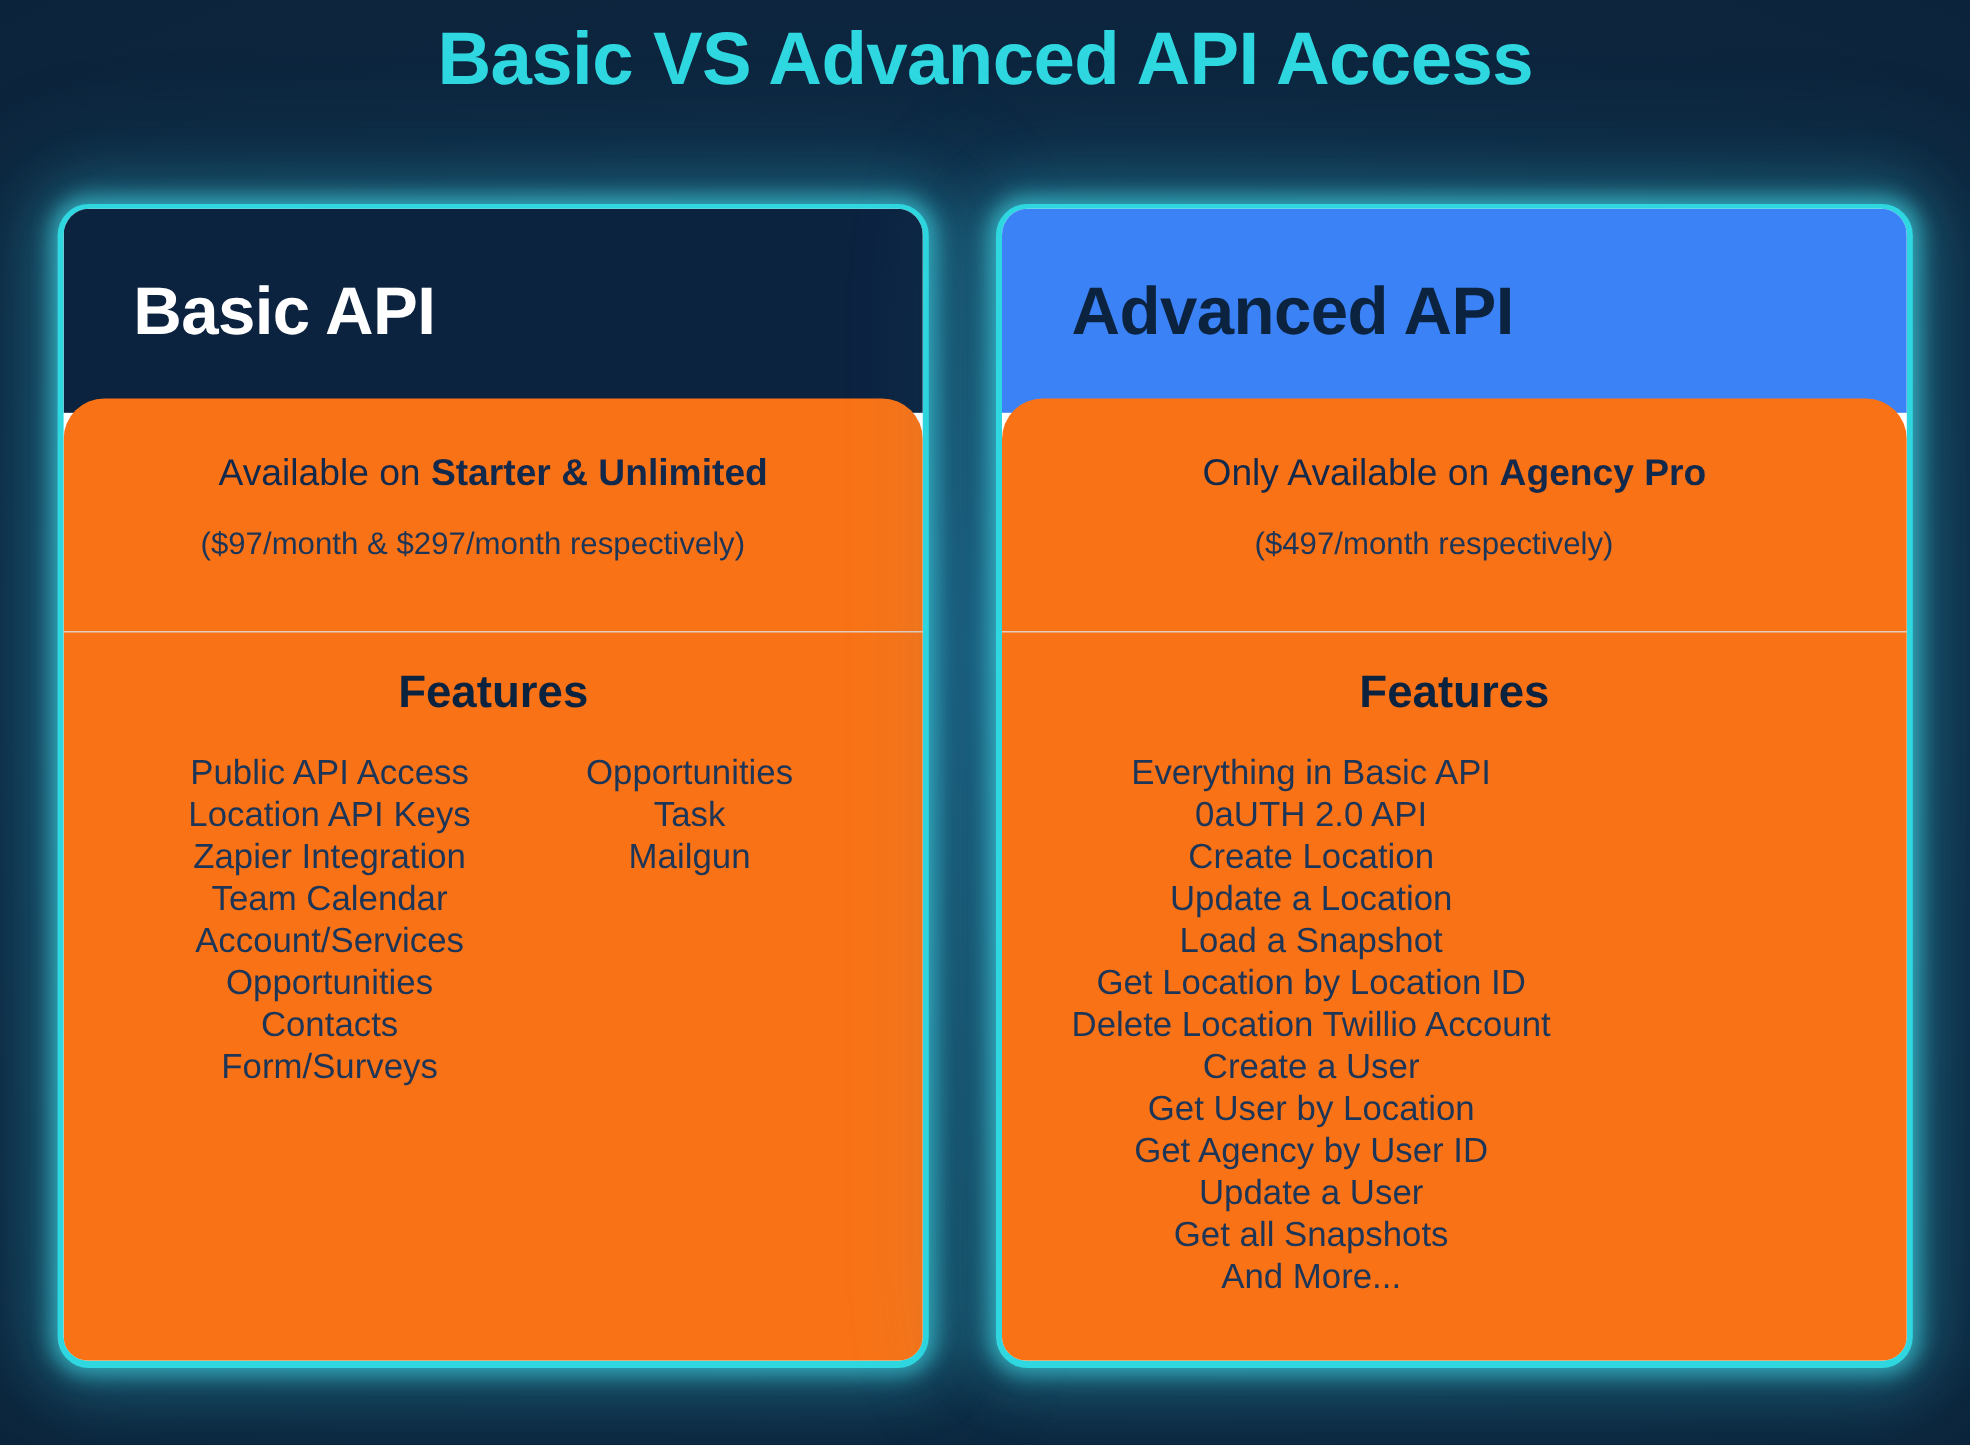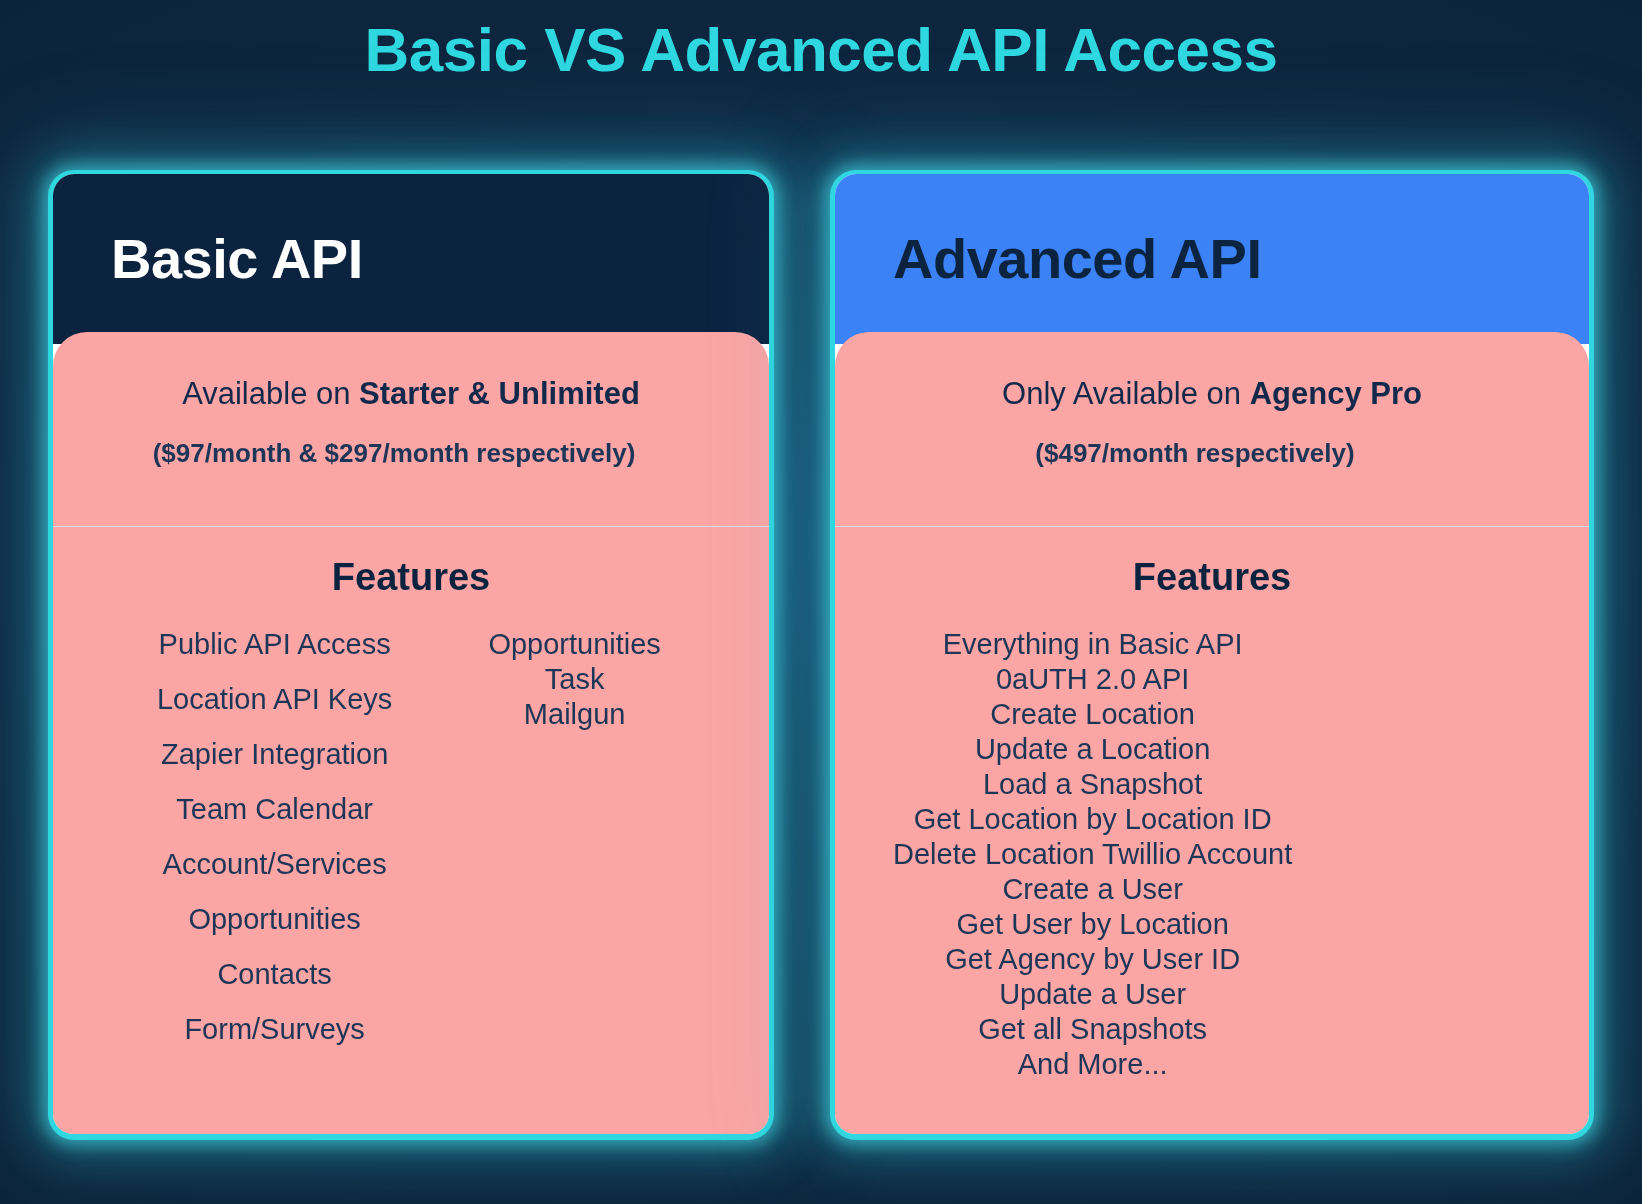--- a/index.html
+++ b/index.html
@@ -87,42 +87,41 @@
     letter-spacing: -0.5px;
     line-height: 1;
   }
   #basic-header-title { color: #ffffff; }
   #advanced-header-title { color: #0c2340; }
 
   .card-body {
     position: absolute;
     top: 158px;
     left: 0; right: 0; bottom: 0;
-    background: #fca5a5;
+    background: #f97316;
     border-top-left-radius: 34px;
     border-top-right-radius: 34px;
     padding: 42px 0 0 0;
   }
 
   .avail-line {
     font-size: 31px;
     color: #13294b;
     line-height: 40px;
     padding: 0 58px;
     white-space: nowrap;
   }
   .avail-line strong { font-weight: bold; }
 
   .price-line {
     font-size: 26px;
     color: #1d3557;
     line-height: 34px;
     padding: 22px 58px 0 24px;
     white-space: nowrap;
-    font-weight: bold;
   }
 
   .divider {
     margin-top: 56px;
     height: 1px;
     background: #dfe3e8;
     width: 100%;
   }
 
   .features-heading {
@@ -133,21 +132,21 @@
     line-height: 1.2;
   }
 
   .features-area {
     padding: 26px 58px 0 58px;
     display: flex;
     gap: 0;
   }
 
   .feature-col { display: flex; flex-direction: column; }
-  #basic-col-1 { width: 360px; gap: 20px; }
+  #basic-col-1 { width: 360px; }
   #basic-col-2 { width: 300px; }
 
   .feature-item {
     font-size: 29px;
     color: #1d3557;
     line-height: 35px;
     white-space: nowrap;
   }
 </style>
 </head>

